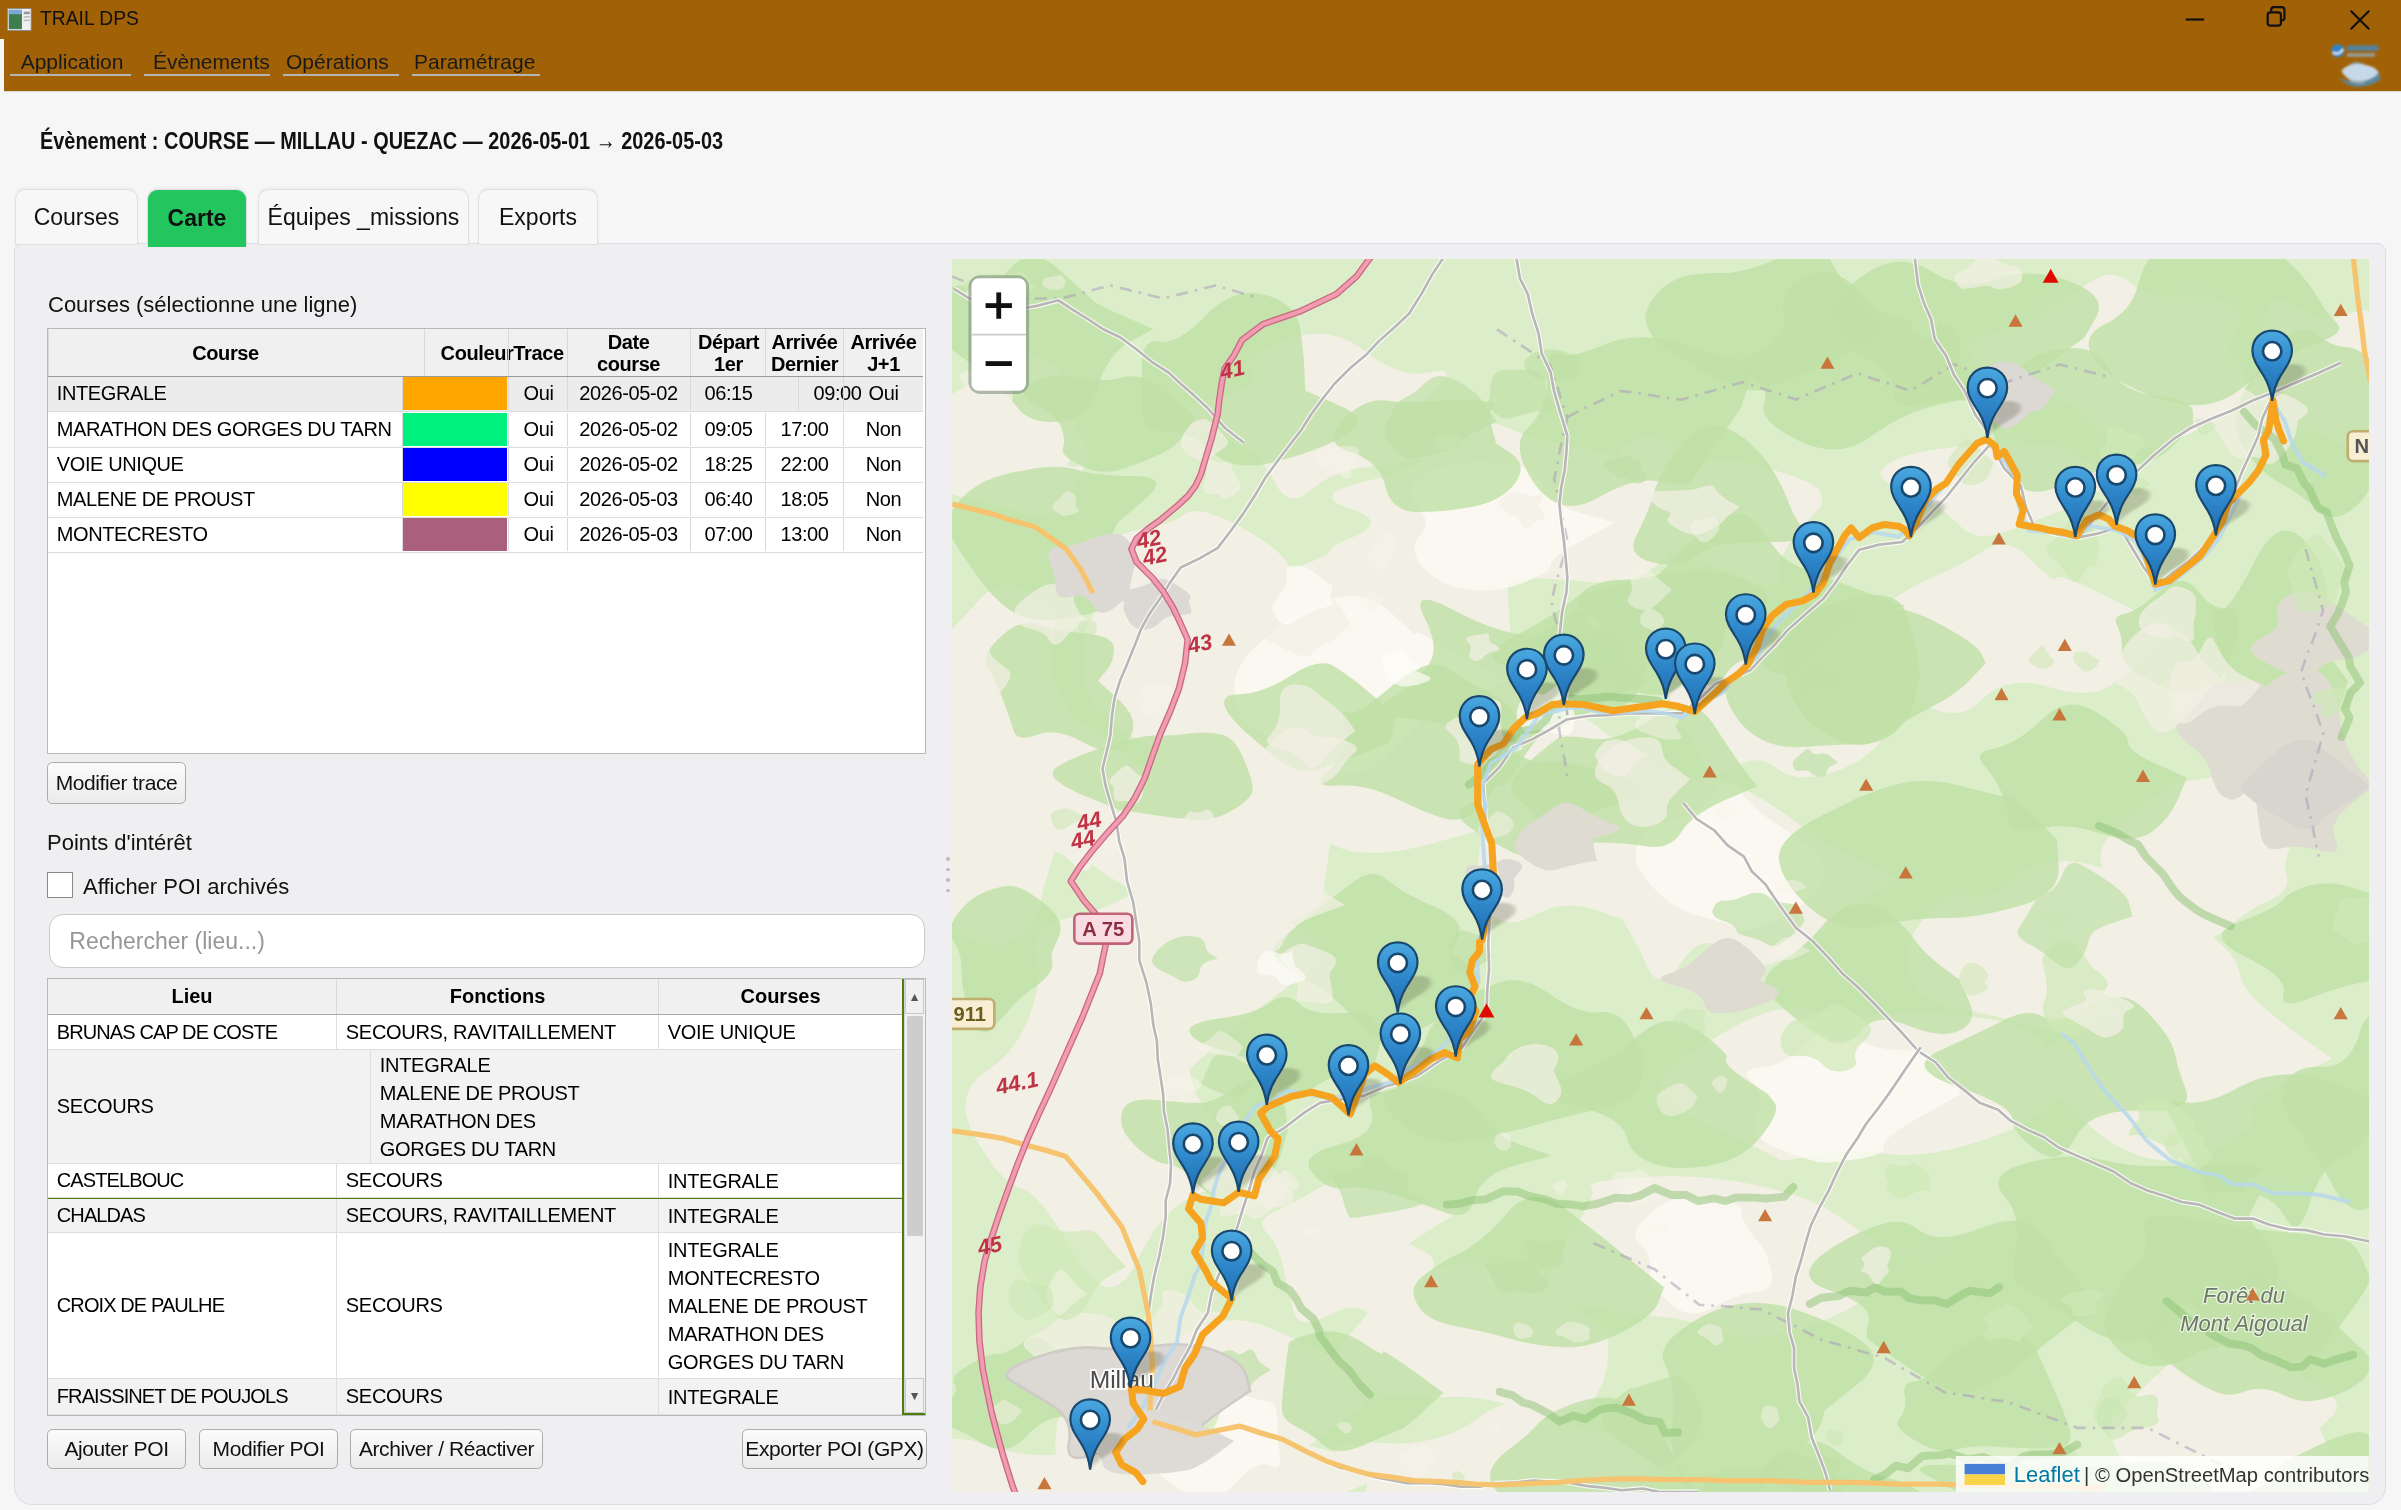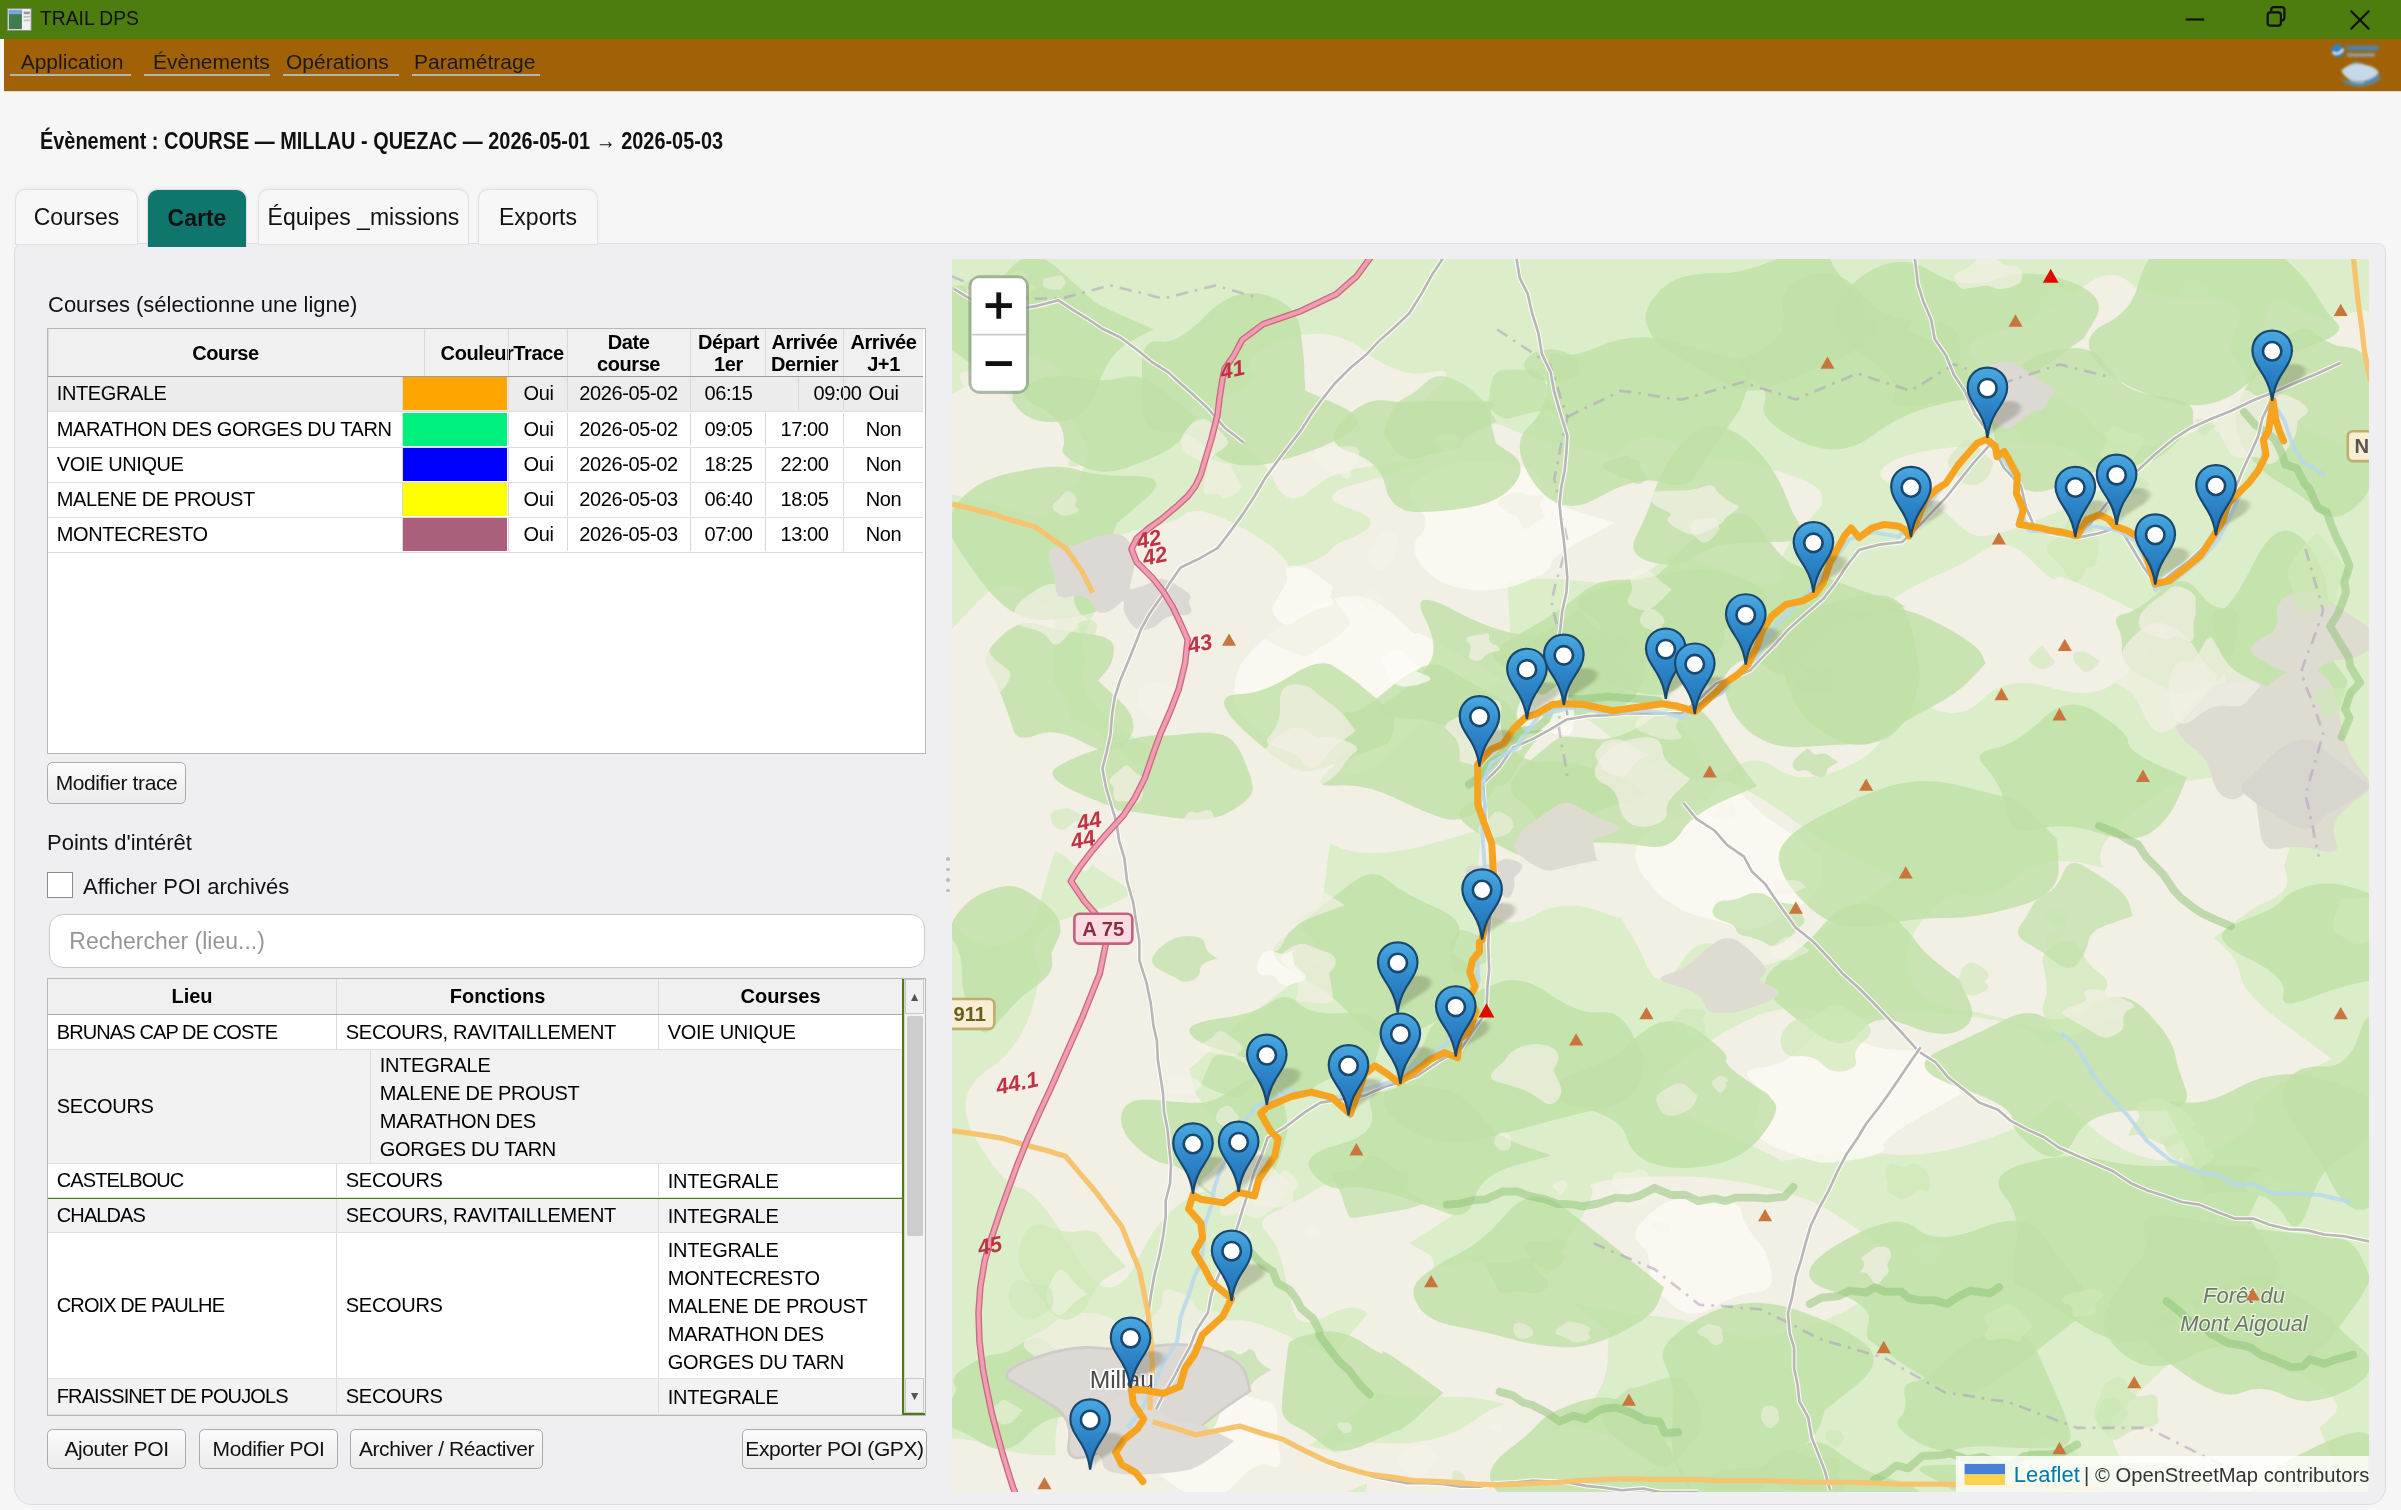--- a/index.html
+++ b/index.html
@@ -1,23 +1,23 @@
 <!DOCTYPE html>
 <html style="font-size:14px"><head><meta charset="utf-8"><title>TRAIL DPS</title><style>
 *{margin:0;padding:0;box-sizing:border-box}
 html,body{width:2401px;height:1511px;overflow:hidden}
 body{font-family:"Liberation Sans",sans-serif;background:#f6f6f7;color:#000;position:relative}
-.titlebar{position:absolute;left:0;top:0;width:2401px;height:39px;background:#4d7c0f}
+.titlebar{position:absolute;left:0;top:0;width:2401px;height:39px;background:#a16207}
 .titlebar .tt{position:absolute;left:40px;top:8px;font-size:19.3px;color:#111}
 .menubar{position:absolute;left:4px;top:39px;width:2401px;height:53px;background:#a16207;border-bottom:1.8px solid #dadada}
 .menubar .mi{position:absolute;top:10.5px;font-size:21px;color:#1a1a1a;white-space:nowrap}
 .menubar .ul{position:absolute;top:35px;height:1.8px;background:#b5b5b5}
 .heading{position:absolute;left:40px;top:127px;font-size:24.6px;font-weight:bold;color:#111;white-space:nowrap;transform:scaleX(0.81);transform-origin:left center}
 .tab{position:absolute;top:189px;height:56px;background:#f7f7f7;border:1.8px solid #e0e0e0;border-radius:10.5px 10.5px 0 0;font-size:23px;color:#111;display:flex;align-items:center;justify-content:center;white-space:nowrap;box-shadow:0 -1.8px 2.6px rgba(0,0,0,0.04)}
-.tab.sel{background:#0f766e;font-weight:bold;z-index:5;height:58px;border-bottom:none}
+.tab.sel{background:#22c55e;font-weight:bold;z-index:5;height:58px;border-bottom:none}
 .panel{position:absolute;left:14px;top:243px;width:2372px;height:1262px;background:#efeff1;border:1.8px solid #dcdde6;border-radius:8.8px 8.8px 17.6px 17.6px}
 .lbl{position:absolute;font-size:22px;color:#111;white-space:nowrap}
 .ctable{position:absolute;left:47px;top:328px;width:879px;height:426px;background:#ffffff;border:1.8px solid #b8b8b8}
 .cell{position:absolute;font-size:20px;letter-spacing:-0.4px;display:flex;align-items:center;justify-content:center;border-left:1.8px solid #d9d9d9;overflow:hidden;white-space:nowrap}
 .cell.l{justify-content:flex-start;padding-left:8.8px;border-left:none}
 .hd{position:absolute;top:0;left:0;width:875px;height:48px;background:#f0f0f0;border-bottom:1.8px solid #9a9a9a}
 .hcell{position:absolute;font-size:20px;font-weight:bold;letter-spacing:-0.4px;display:flex;align-items:center;justify-content:center;text-align:center;line-height:1.1;border-left:1.8px solid #d9d9d9}
 .btn{position:absolute;font-size:21px;letter-spacing:-0.4px;color:#111;background:linear-gradient(#fbfbfb,#ebebeb);border:1.8px solid #ababab;border-radius:5.3px;display:flex;align-items:center;justify-content:center;white-space:nowrap}
 .check{position:absolute;left:47px;top:872px;width:26px;height:26px;background:#fff;border:1.8px solid #8a8a8a}
 .search{position:absolute;left:49px;top:914px;width:876px;height:54px;background:#fff;border:1.8px solid #c9c9c9;border-radius:14px;font-size:23px;color:#969696;display:flex;align-items:center;padding-left:19.3px}

